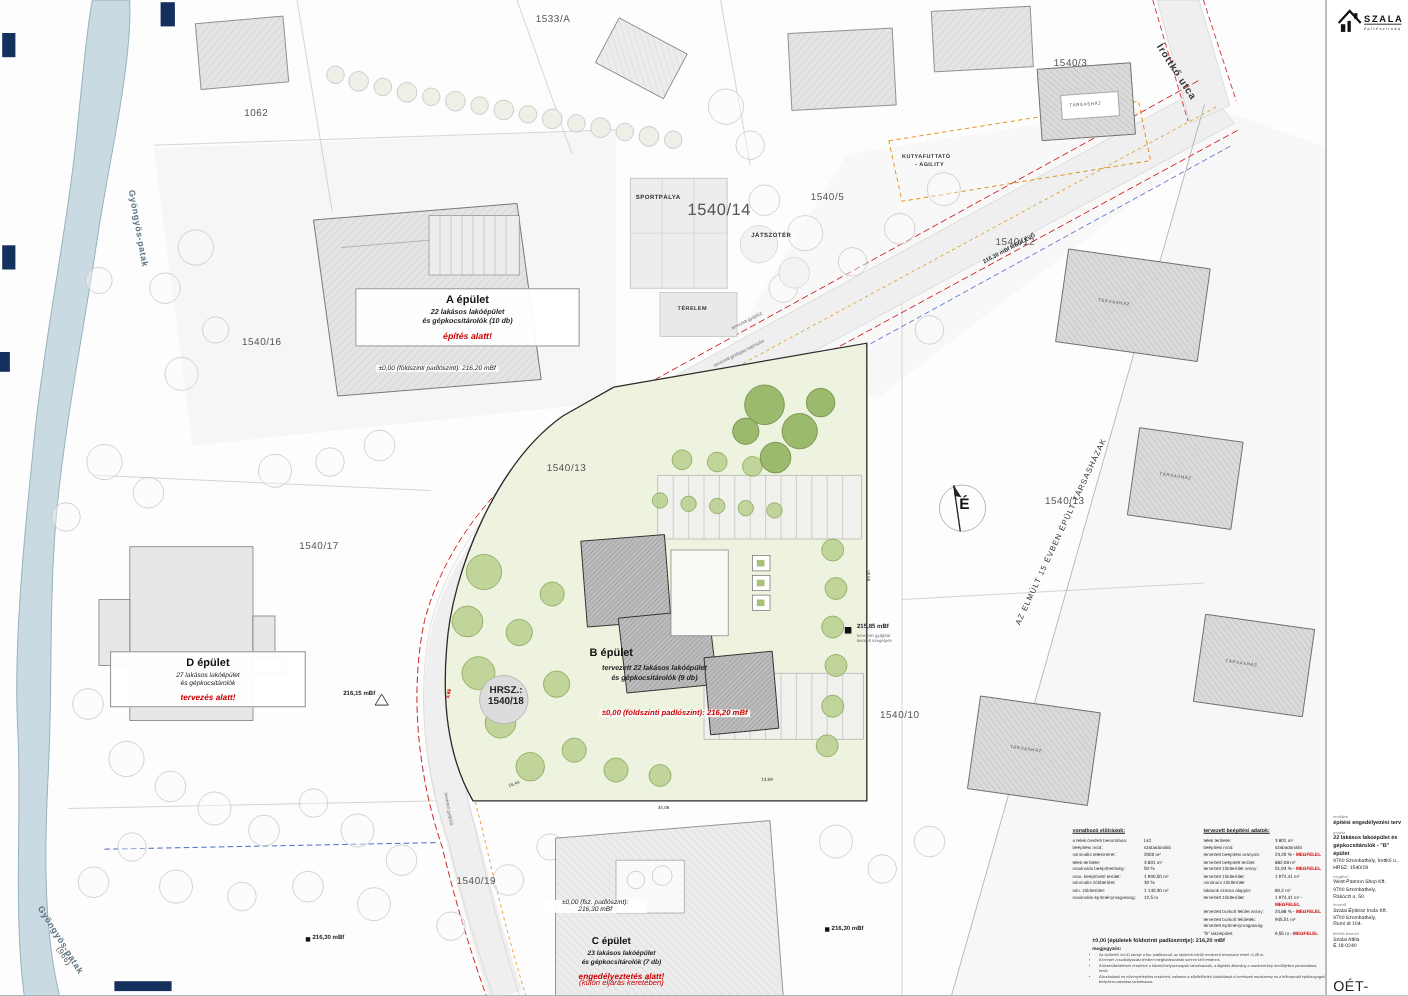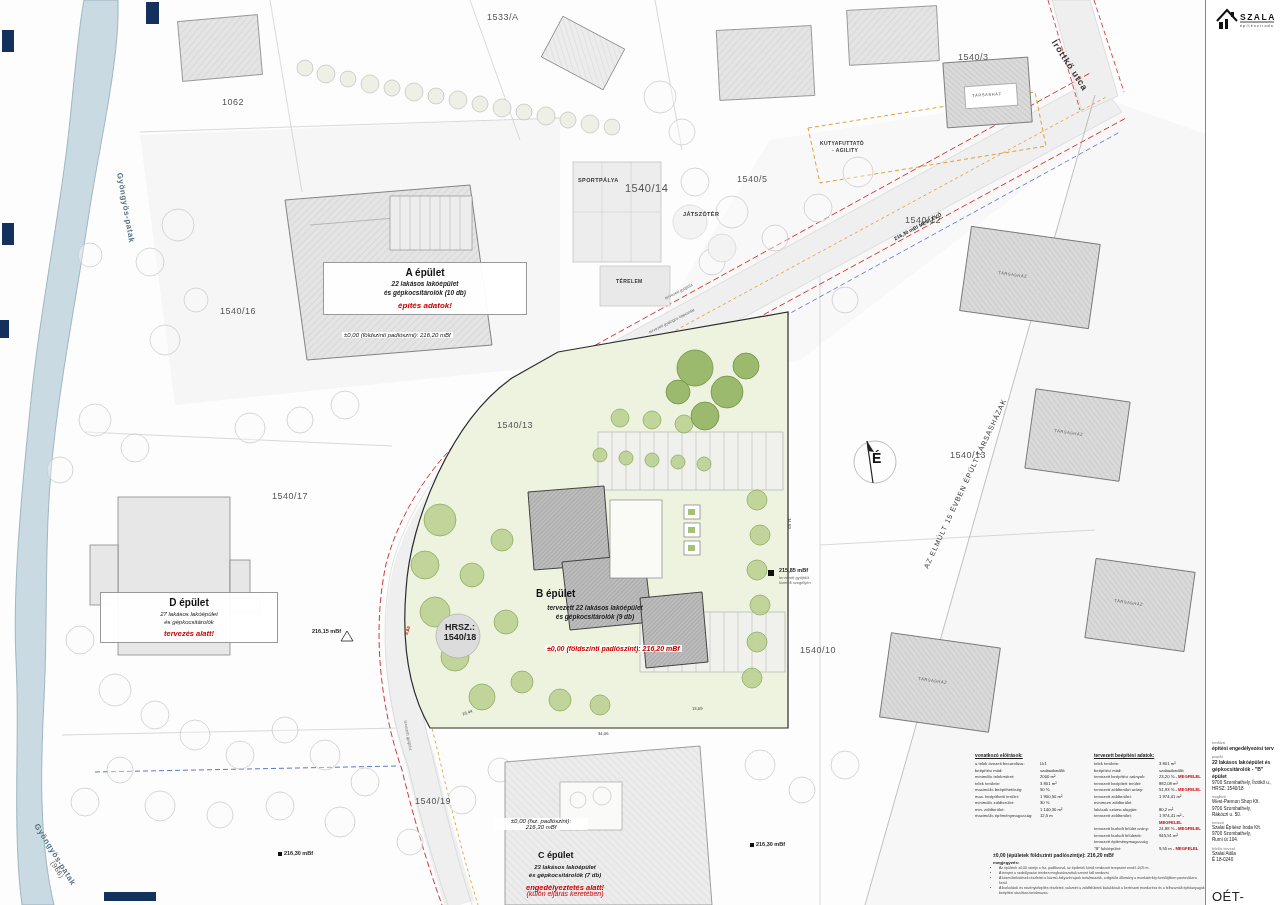--- a/index.html
+++ b/index.html
@@ -1,21 +1,21 @@
 <!DOCTYPE html>
 <html><head>
 <meta charset="utf-8">
 <style>
   html,body{margin:0;padding:0;background:#888;}
   #sheet{position:relative;width:1280px;height:905px;background:#5eead4;overflow:hidden;
          font-family:"Liberation Sans",sans-serif;}
   svg text{font-family:"Liberation Sans",sans-serif;}
   .lbl{position:absolute;white-space:nowrap;color:#444;}
   .plot{font-size:9px;color:#555;letter-spacing:.5px;}
-  .plot-big{font-size:11px;color:#555;letter-spacing:.5px;}
+  .plot-big{font-size:15px;color:#555;letter-spacing:.5px;}
   .area-lbl{font-size:5.5px;font-weight:bold;color:#333;letter-spacing:.4px;}
   .tiny{font-size:4px;color:#666;}
   .elev{font-size:5.5px;font-weight:bold;color:#222;}
   .dim{font-size:4.2px;color:#333;}
   .dim-red{font-size:4.5px;color:#cc0000;font-weight:bold;}
   .bbox{position:absolute;background:rgba(255,255,255,.95);border:.5px solid #999;
         text-align:center;padding:4px 17px;}
   .b-title{font-size:10px;font-weight:bold;color:#111;margin-bottom:2px;}
   .b-sub{font-size:6.5px;font-weight:bold;font-style:italic;color:#222;line-height:1.35;}
   .b-status{font-size:8px;font-weight:bold;font-style:italic;color:#cc0000;margin-top:3px;}
@@ -389,21 +389,21 @@
 <div class="lbl garage-lbl" style="left:998px;top:272px;transform:rotate(8deg);">TÁRSASHÁZ</div>
 <div class="lbl garage-lbl" style="left:1054px;top:430px;transform:rotate(8deg);">TÁRSASHÁZ</div>
 <div class="lbl garage-lbl" style="left:1114px;top:600px;transform:rotate(8deg);">TÁRSASHÁZ</div>
 <div class="lbl garage-lbl" style="left:918px;top:678px;transform:rotate(8deg);">TÁRSASHÁZ</div>
 <div class="lbl garage-lbl" style="left:972px;top:92px;transform:rotate(-4deg);">TÁRSASHÁZ</div>
 
 <div class="bbox" style="left:323px;top:262px;width:168px;">
   <div class="b-title">A épület</div>
   <div class="b-sub">22 lakásos lakóépület</div>
   <div class="b-sub">és gépkocsitárolók (10 db)</div>
-  <div class="b-status">építés adatok!</div>
+  <div class="b-status">építés alatt!</div>
 </div>
 <div class="lbl b-level" style="left:342px;top:332px;">±0,00 (földszinti padlószint): 216,20 mBf</div>
 
 <div class="lbl" style="left:536px;top:588px;font-size:10px;font-weight:bold;color:#111;">B épület</div>
 <div class="lbl b-sub" style="left:500px;top:604px;width:190px;text-align:center;white-space:normal;">tervezett 22 lakásos lakóépület</div>
 <div class="lbl b-sub" style="left:500px;top:613px;width:190px;text-align:center;white-space:normal;">és gépkocsitárolók (9 db)</div>
 <div class="lbl red-level" style="left:545px;top:645px;">±0,00 (földszinti padlószint): 216,20 mBf</div>
 
 <div class="lbl b-level" style="left:494px;top:818px;width:90px;text-align:center;white-space:normal;">
   <span>±0,00 (fsz. padlószint):</span><br>

